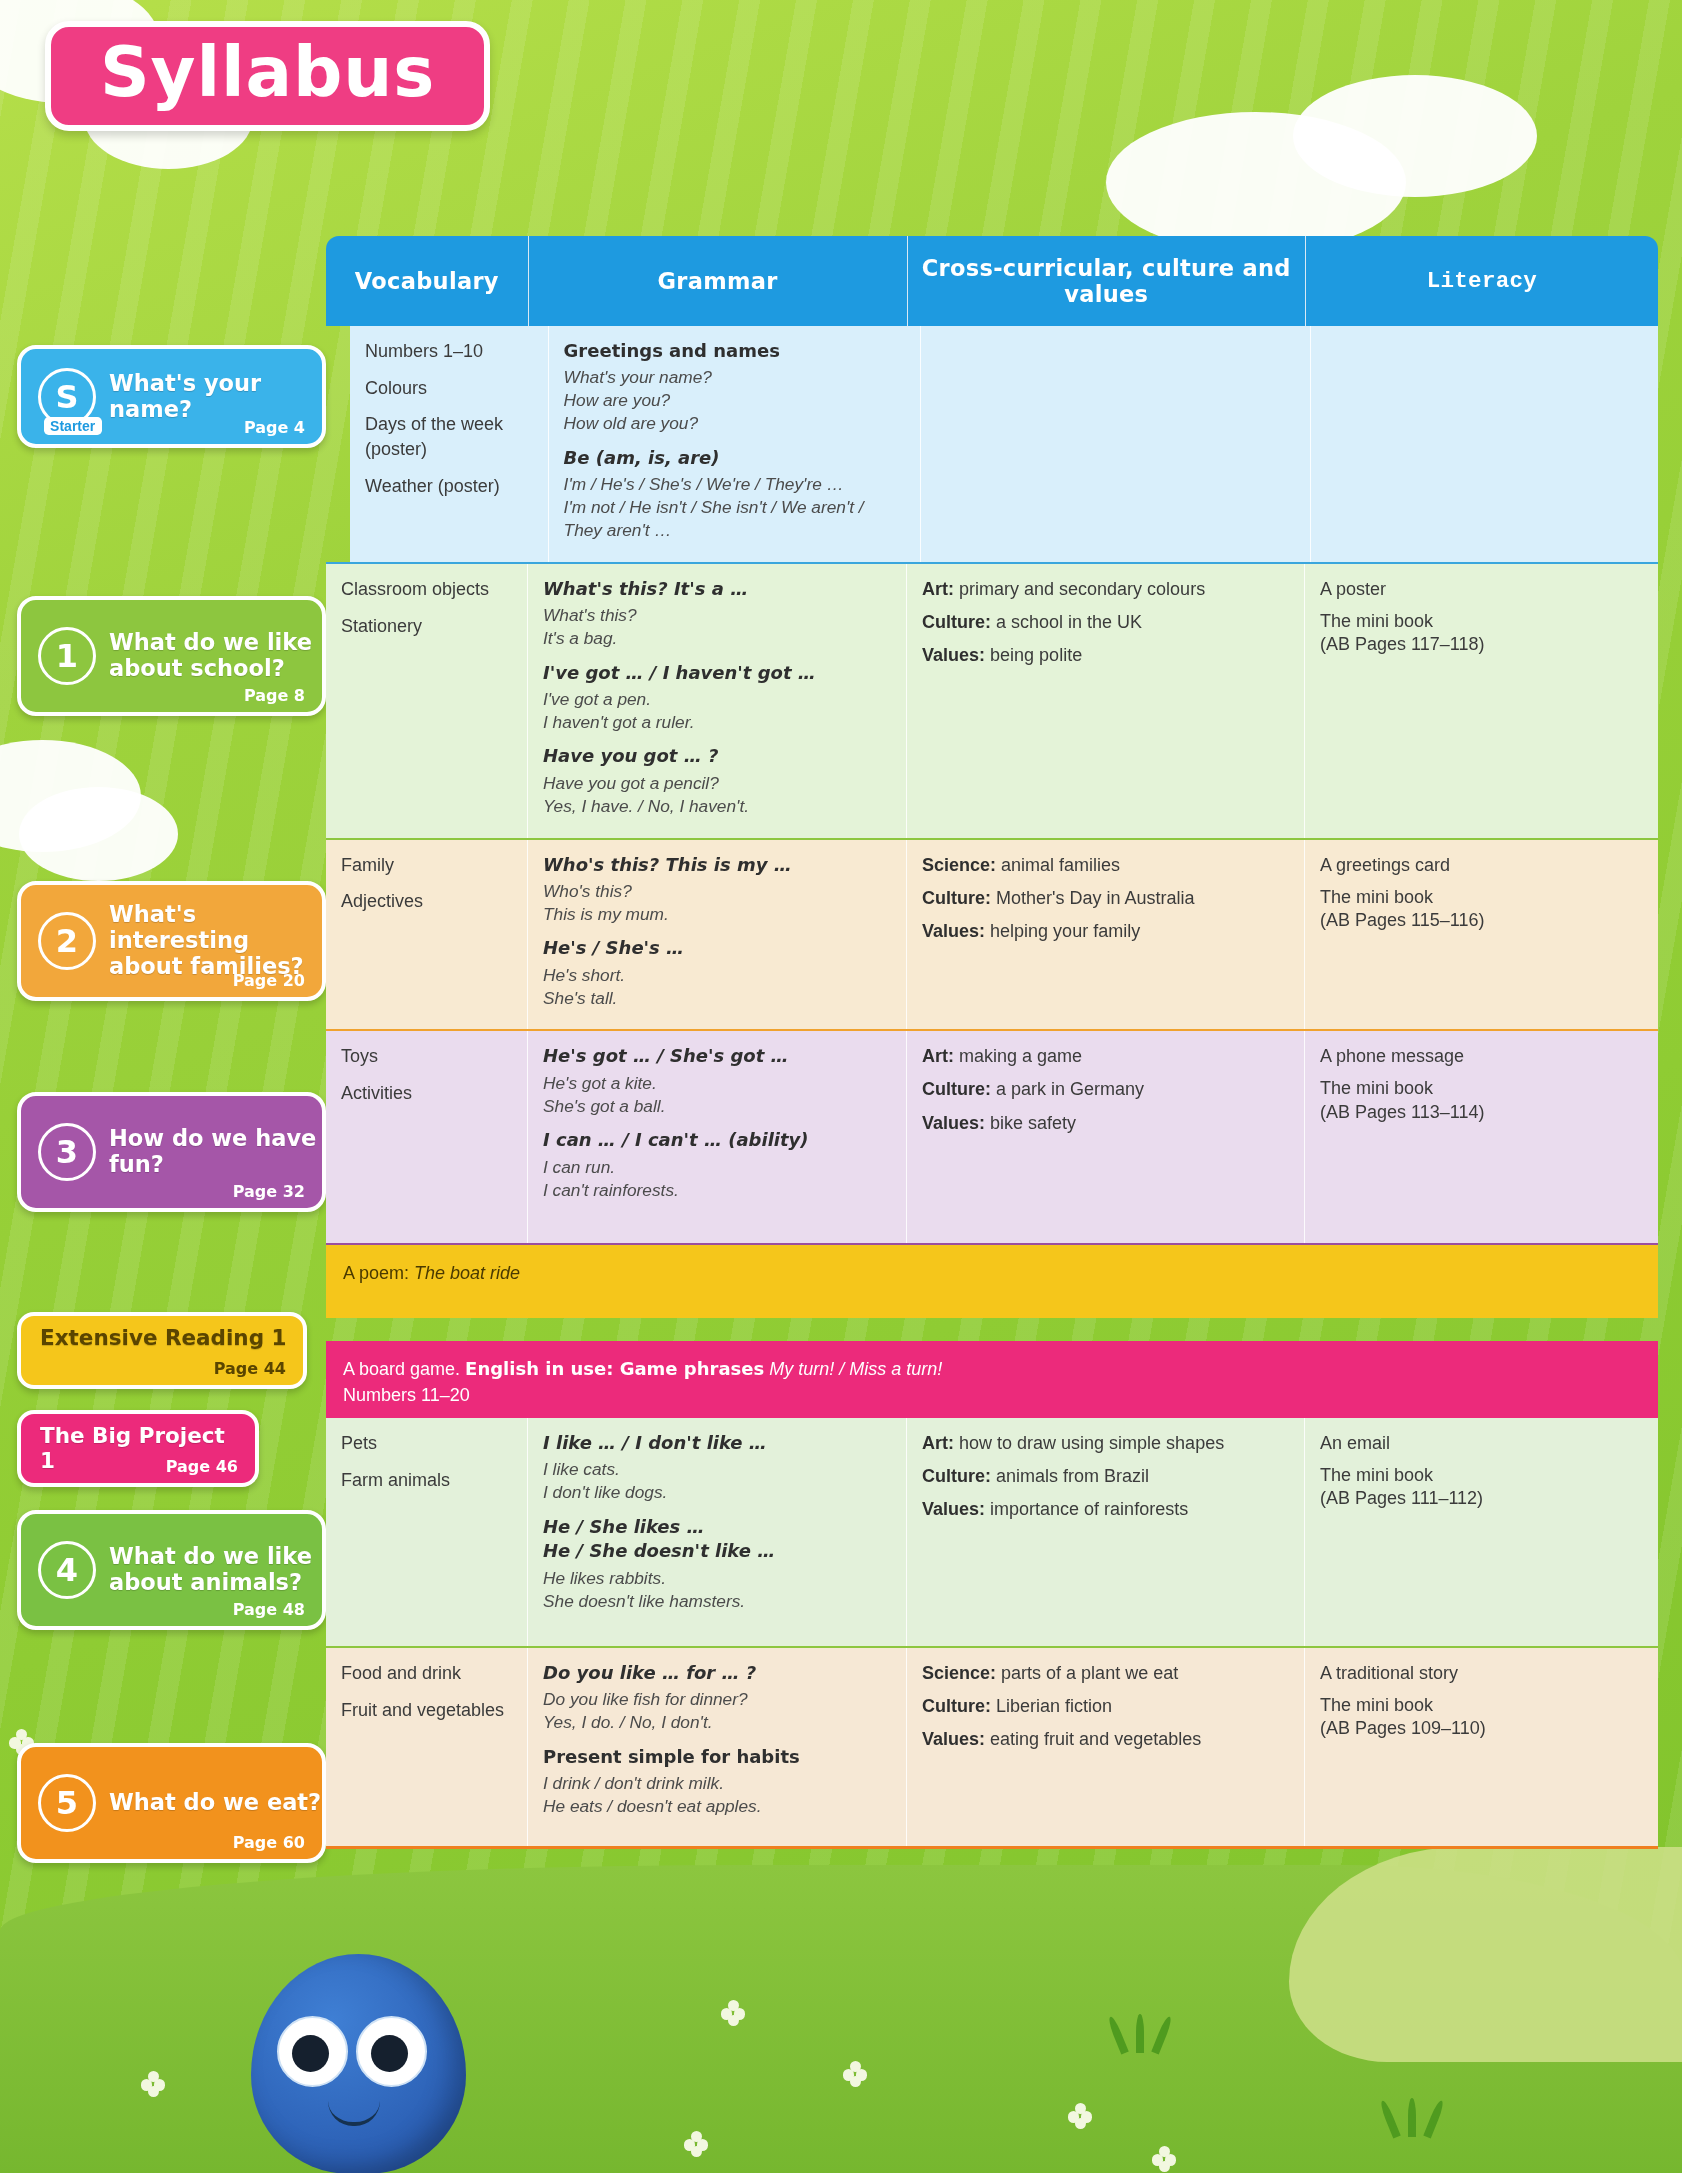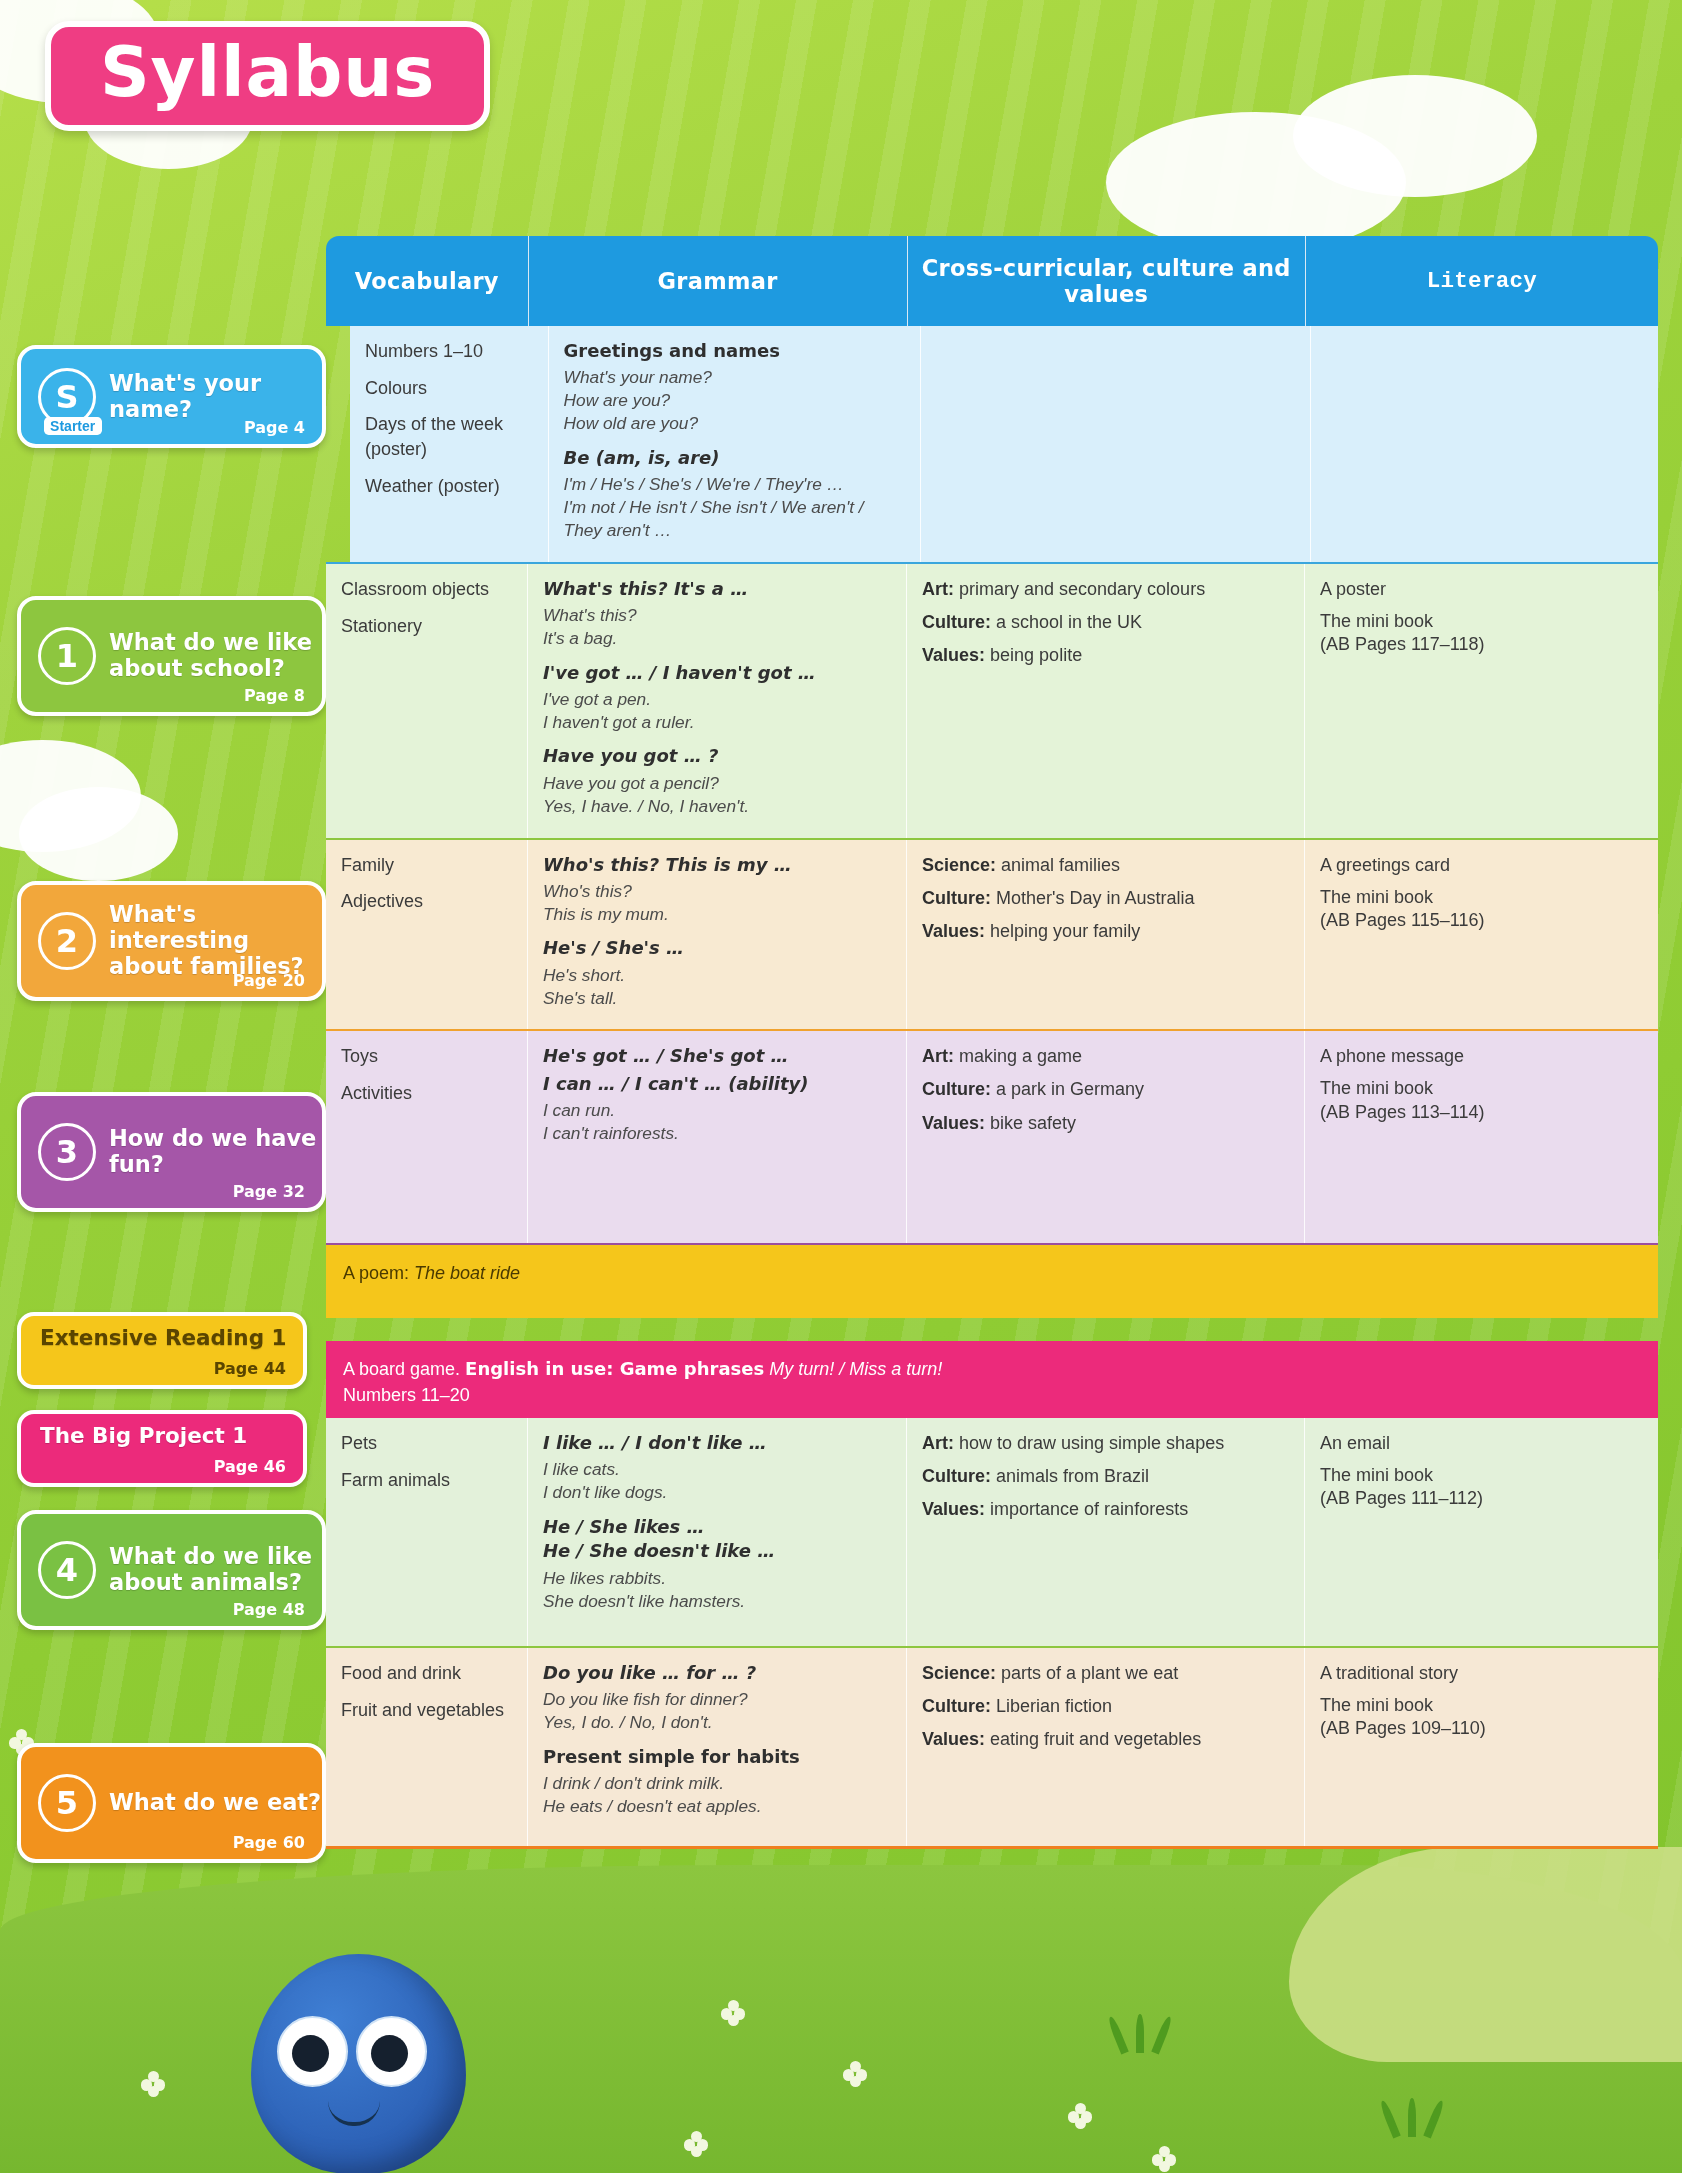--- a/index.html
+++ b/index.html
@@ -431,21 +431,21 @@
   <div class="num-circle">3</div>
   <div class="tab-title">How do we have fun?</div>
   <div class="page-no">Page 32</div>
 </div>
 
 <div class="band-tab bt-reading" style="top:1312px; width:290px; height:77px; position:absolute;">
   <div class="bt-title">Extensive Reading 1</div>
   <div class="bt-page">Page 44</div>
 </div>
 
-<div class="band-tab bt-project" style="top:1410px; width:290px; height:77px; position:absolute;">
+<div class="band-tab bt-project" style="top:1410px; width:242px; height:77px; position:absolute;">
   <div class="bt-title">The Big Project 1</div>
   <div class="bt-page">Page 46</div>
 </div>
 
 <div class="tab tab-u4" style="top:1510px; width:309px; height:120px; position:absolute;">
   <div class="num-circle">4</div>
   <div class="tab-title">What do we like about animals?</div>
   <div class="page-no">Page 48</div>
 </div>
 
@@ -555,20 +555,22 @@
     </div>
   </div>
 
   <div class="row body-row row-u3" style="min-height:214px;">
     <div class="cell c-vocab">
       <div class="v-item">Toys</div>
       <div class="v-item">Activities</div>
     </div>
     <div class="cell c-gram">
       <div class="g-bold">He's got … / She's got …</div>
+      <div class="g-ital" style="white-space:pre-line;">He's got a kite.
+She's got a ball.</div>
       <div class="g-bold">I can … / I can't … (ability)</div>
       <div class="g-ital" style="white-space:pre-line;">I can run.
 I can't rainforests.</div>
     </div>
     <div class="cell c-cross">
       <div class="x-line">
         <span class="x-label">Art:</span>
         <span>making a game</span>
       </div>
       <div class="x-line">

